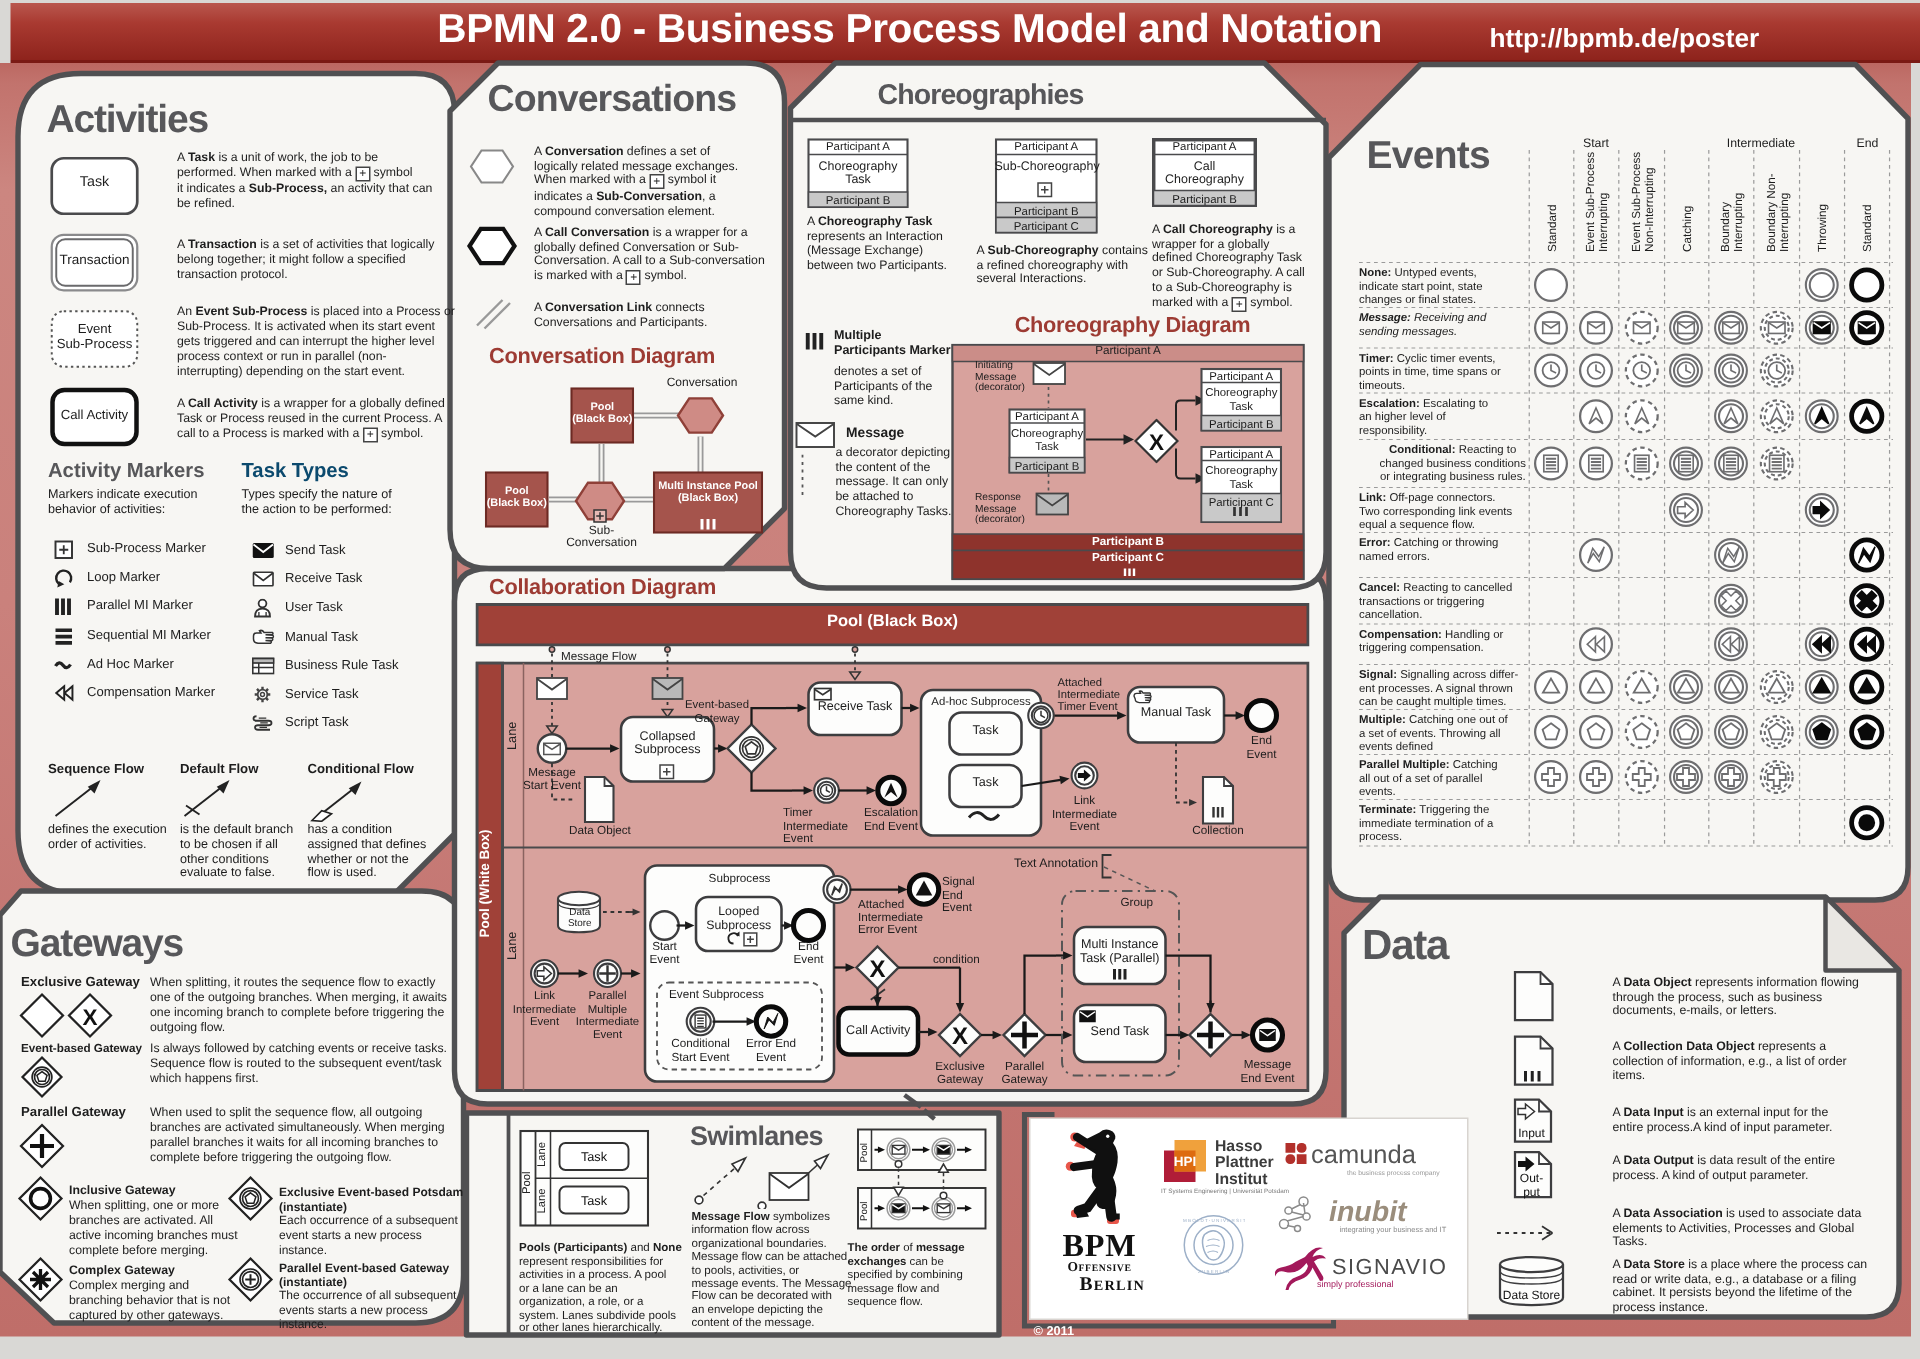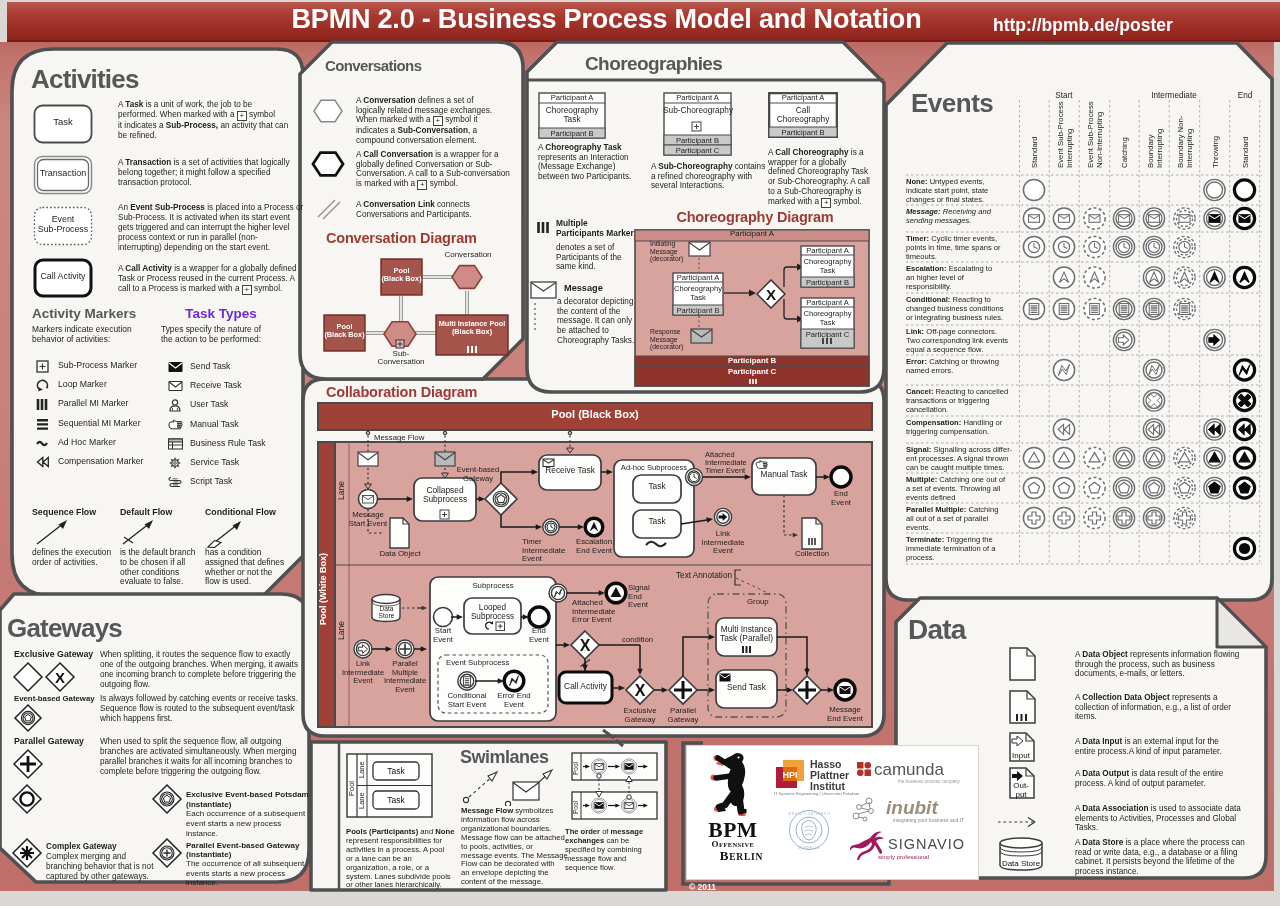--- a/index.html
+++ b/index.html
@@ -86,21 +86,21 @@
 <svg style="position:absolute;left:33px;top:258px;" width="60" height="40" viewBox="0 0 60 40">
       <rect x="2" y="2" width="56" height="36" rx="8" fill="#fff" stroke="#111" stroke-width="3"></rect>
     </svg>
 <div style="position:absolute;left:33px;top:272px;width:60px;font-size:8.8px;line-height:9.33px;color:#1d1d1d;text-align:center;">Call Activity</div>
 
 <div style="position:absolute;left:118px;top:264px;width:195px;font-size:8.2px;line-height:10px;color:#1d1d1d;text-align:left;white-space:nowrap;">A <b>Call Activity</b> is a wrapper for a globally defined<br>Task or Process reused in the current Process. A<br>call to a Process is marked with a <span style="display:inline-block;width:8px;height:8px;border:1px solid #444;line-height:7px;font-size:8px;text-align:center;vertical-align:-1px;background:#fff">+</span> symbol.</div>
 
 <div style="position:absolute;left:32px;top:307px;width:130px;font-size:13.5px;line-height:14.31px;color:#57575a;text-align:left;font-weight:bold;">Activity Markers</div>
 <div style="position:absolute;left:32px;top:325px;width:140px;font-size:8.4px;line-height:9.6px;color:#1d1d1d;text-align:left;white-space:nowrap;">Markers indicate execution<br>behavior of activities:</div>
 
-<div style="position:absolute;left:161px;top:307px;width:120px;font-size:13.5px;line-height:14.31px;color:#6d28d9;text-align:center;font-weight:bold;">Task Types</div>
+<div style="position:absolute;left:161px;top:307px;width:120px;font-size:13.5px;line-height:14.31px;color:#0c4a6e;text-align:left;font-weight:bold;">Task Types</div>
 <div style="position:absolute;left:161px;top:325px;width:145px;font-size:8.4px;line-height:9.6px;color:#1d1d1d;text-align:left;white-space:nowrap;">Types specify the nature of<br>the action to be performed:</div>
 
 <svg style="position:absolute;left:36px;top:360px;" width="14" height="13" viewBox="0 0 14 13">
       <rect x="1" y="1" width="11" height="11" fill="#fff" stroke="#333" stroke-width="1.3"></rect>
       <path d="M3.5,6.5 h6 M6.5,3.5 v6" stroke="#333" stroke-width="1.2"></path>
     </svg>
 <div style="position:absolute;left:58px;top:361px;width:130px;font-size:8.7px;line-height:9.22px;color:#1d1d1d;text-align:left;">Sub-Process Marker</div>
 
 <svg style="position:absolute;left:36px;top:379.2px;" width="14" height="13" viewBox="0 0 14 13">
       <path d="M3.2,10.2 A5,5 0 1 1 10.6,9.2" fill="none" stroke="#222" stroke-width="1.6"></path>
@@ -193,21 +193,21 @@
 
 <div style="position:absolute;left:205px;top:508px;width:100px;font-size:8.8px;line-height:9.33px;color:#1d1d1d;text-align:left;font-weight:bold;">Conditional Flow</div>
 
 <svg style="position:absolute;left:205px;top:518px;" width="46" height="30" viewBox="0 0 46 30">
       <path d="M10,24 L33,6" stroke="#222" stroke-width="1.3"></path>
       <path d="M36,3 L27.5,7.5 L32,12 Z" fill="#222"></path>
       <path d="M3,29 L9.5,22.5 L16,24.5 L9.5,29.5 Z" fill="#fff" stroke="#222" stroke-width="1.1"></path>
     </svg>
 <div style="position:absolute;left:205px;top:548px;width:96px;font-size:8.4px;line-height:9.8px;color:#1d1d1d;text-align:left;white-space:nowrap;">has a condition<br>assigned that defines<br>whether or not the<br>flow is used.</div>
 
-<div style="position:absolute;left:325px;top:56px;width:220px;font-size:15px;line-height:20.14px;color:#57575a;text-align:left;font-weight:bold;letter-spacing:-0.6px;">Conversations</div>
+<div style="position:absolute;left:325px;top:56px;width:220px;font-size:25px;line-height:20.14px;color:#57575a;text-align:left;font-weight:bold;letter-spacing:-0.6px;">Conversations</div>
 
 <svg style="position:absolute;left:0;top:0" width="1280" height="906">
       <polygon points="342,111 335,121.7 321,121.7 314,111 321,100.3 335,100.3" fill="#fff" stroke="#888" stroke-width="1.4"></polygon>
     </svg>
 
 <div style="position:absolute;left:356px;top:96px;width:165px;font-size:8.2px;line-height:9.7px;color:#1d1d1d;text-align:left;white-space:nowrap;">A <b>Conversation</b> defines a set of<br>logically related message exchanges.<br>When marked with a <span style="display:inline-block;width:8px;height:8px;border:1px solid #444;line-height:7px;font-size:8px;text-align:center;vertical-align:-1px;background:#fff">+</span> symbol it<br>indicates a <b>Sub-Conversation</b>, a<br>compound conversation element.</div>
 
 <svg style="position:absolute;left:0;top:0" width="1280" height="906">
       <polygon points="343,164 335.5,175.4 320.5,175.4 313,164 320.5,152.6 335.5,152.6" fill="#fff" stroke="#111" stroke-width="2.8"></polygon>
     </svg>
@@ -417,21 +417,21 @@
       <text x="1183" y="168" transform="rotate(-90 1183 168)" font-family="Liberation Sans" font-size="7.8" fill="#1d1d1d" text-anchor="start">Boundary Non-</text>
       <text x="1192" y="168" transform="rotate(-90 1192 168)" font-family="Liberation Sans" font-size="7.8" fill="#1d1d1d" text-anchor="start">Interrupting</text>
       <text x="1217.5" y="168" transform="rotate(-90 1217.5 168)" font-family="Liberation Sans" font-size="7.8" fill="#1d1d1d" text-anchor="start">Throwing</text>
       <text x="1247.5" y="168" transform="rotate(-90 1247.5 168)" font-family="Liberation Sans" font-size="7.8" fill="#1d1d1d" text-anchor="start">Standard</text>
     </svg>
 
 <div style="position:absolute;left:906px;top:177px;width:125px;font-size:7.6px;line-height:9.1px;color:#1d1d1d;text-align:left;white-space:nowrap;"><b>None:</b> Untyped events,<br>indicate start point, state<br>changes or final states.</div>
 <div style="position:absolute;left:906px;top:207px;width:125px;font-size:7.6px;line-height:9.1px;color:#1d1d1d;text-align:left;white-space:nowrap;font-style:italic;"><b>Message:</b> Receiving and<br>sending messages.</div>
 <div style="position:absolute;left:906px;top:234px;width:125px;font-size:7.6px;line-height:9.1px;color:#1d1d1d;text-align:left;white-space:nowrap;"><b>Timer:</b> Cyclic timer events,<br>points in time, time spans or<br>timeouts.</div>
 <div style="position:absolute;left:906px;top:264px;width:125px;font-size:7.6px;line-height:9.1px;color:#1d1d1d;text-align:left;white-space:nowrap;"><b>Escalation:</b> Escalating to<br>an higher level of<br>responsibility.</div>
-<div style="position:absolute;left:906px;top:295px;width:125px;font-size:7.6px;line-height:9.1px;color:#1d1d1d;text-align:left;white-space:nowrap;"><b>Conditional:</b> Reacting to<br>changed business conditions<br>or integrating business rules.</div>
+<div style="position:absolute;left:906px;top:295px;width:125px;font-size:7.6px;line-height:9.1px;color:#1d1d1d;text-align:center;white-space:nowrap;"><b>Conditional:</b> Reacting to<br>changed business conditions<br>or integrating business rules.</div>
 <div style="position:absolute;left:906px;top:327px;width:125px;font-size:7.6px;line-height:9.1px;color:#1d1d1d;text-align:left;white-space:nowrap;"><b>Link:</b> Off-page connectors.<br>Two corresponding link events<br>equal a sequence flow.</div>
 <div style="position:absolute;left:906px;top:357px;width:125px;font-size:7.6px;line-height:9.1px;color:#1d1d1d;text-align:left;white-space:nowrap;"><b>Error:</b> Catching or throwing<br>named errors.</div>
 <div style="position:absolute;left:906px;top:387px;width:125px;font-size:7.6px;line-height:9.1px;color:#1d1d1d;text-align:left;white-space:nowrap;"><b>Cancel:</b> Reacting to cancelled<br>transactions or triggering<br>cancellation.</div>
 <div style="position:absolute;left:906px;top:418px;width:125px;font-size:7.6px;line-height:9.1px;color:#1d1d1d;text-align:left;white-space:nowrap;"><b>Compensation:</b> Handling or<br>triggering compensation.</div>
 <div style="position:absolute;left:906px;top:445px;width:125px;font-size:7.6px;line-height:9.1px;color:#1d1d1d;text-align:left;white-space:nowrap;"><b>Signal:</b> Signalling across differ-<br>ent processes. A signal thrown<br>can be caught multiple times.</div>
 <div style="position:absolute;left:906px;top:475px;width:125px;font-size:7.6px;line-height:9.1px;color:#1d1d1d;text-align:left;white-space:nowrap;"><b>Multiple:</b> Catching one out of<br>a set of events. Throwing all<br>events defined</div>
 <div style="position:absolute;left:906px;top:505px;width:125px;font-size:7.6px;line-height:9.1px;color:#1d1d1d;text-align:left;white-space:nowrap;"><b>Parallel Multiple:</b> Catching<br>all out of a set of parallel<br>events.</div>
 <div style="position:absolute;left:906px;top:535px;width:125px;font-size:7.6px;line-height:9.1px;color:#1d1d1d;text-align:left;white-space:nowrap;"><b>Terminate:</b> Triggering the<br>immediate termination of a<br>process.</div>
 
 <svg style="position:absolute;left:0;top:0" width="1280" height="906">
@@ -898,20 +898,21 @@
       <path d="M28,750 L42,764 L28,778 L14,764 Z" fill="#fff" stroke="#222" stroke-width="1.5"></path>
       <path d="M28,756 v16 M20,764 h16" stroke="#111" stroke-width="2.8"></path>
     </svg>
 <div style="position:absolute;left:100px;top:737px;width:210px;font-size:8.2px;line-height:9.9px;color:#1d1d1d;text-align:left;white-space:nowrap;">When used to split the sequence flow, all outgoing<br>branches are activated simultaneously. When merging<br>parallel branches it waits for all incoming branches to<br>complete before triggering the outgoing flow.</div>
 
 <svg style="position:absolute;left:0;top:0" width="1280" height="906">
       <path d="M27,785 L41,799 L27,813 L13,799 Z" fill="#fff" stroke="#222" stroke-width="1.5"></path>
       <circle cx="27" cy="799" r="6.6" fill="none" stroke="#111" stroke-width="2.4"></circle>
     </svg>
 
+<div style="position:absolute;left:46px;top:789px;width:115px;font-size:8.2px;line-height:9.9px;color:#1d1d1d;text-align:left;white-space:nowrap;"><b>Inclusive Gateway</b><br>When splitting, one or more<br>branches are activated. All<br>active incoming branches must<br>complete before merging.</div>
 
 <svg style="position:absolute;left:0;top:0" width="1280" height="906">
       <path d="M167,785 L181,799 L167,813 L153,799 Z" fill="#fff" stroke="#222" stroke-width="1.5"></path>
       <circle cx="167" cy="799" r="7" fill="none" stroke="#222" stroke-width="1.1"></circle>
       <circle cx="167" cy="799" r="5.3" fill="none" stroke="#222" stroke-width="1.1"></circle>
       <path d="M167,795.2 L170.6,797.9 L169.2,802.1 L164.8,802.1 L163.4,797.9 Z" fill="none" stroke="#222" stroke-width="1"></path>
     </svg>
 
 <div style="position:absolute;left:186px;top:790px;width:130px;font-size:8px;line-height:9.7px;color:#1d1d1d;text-align:left;white-space:nowrap;"><b>Exclusive Event-based Potsdam</b><br><b>(instantiate)</b><br>Each occurrence of a subsequent<br>event starts a new process<br>instance.</div>
 

